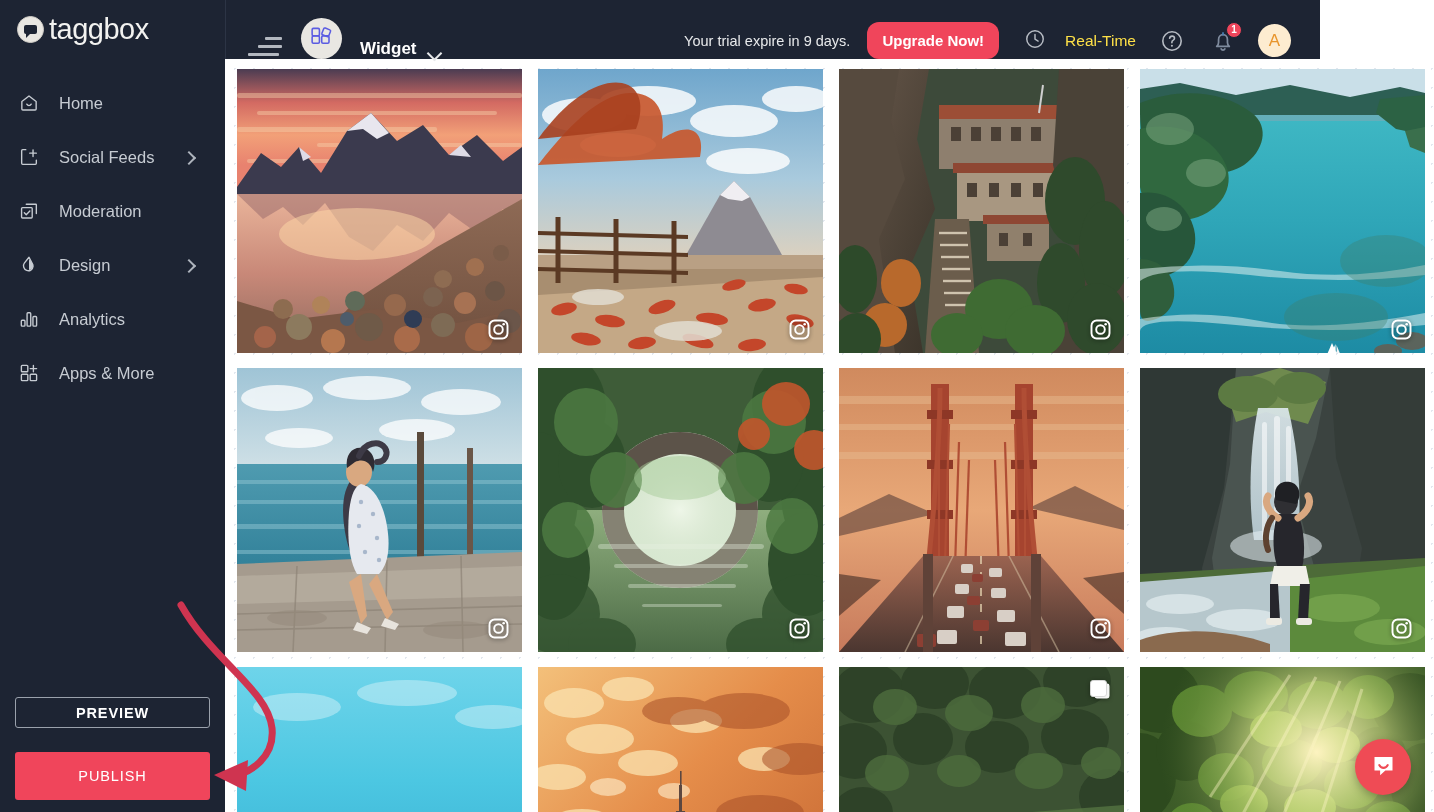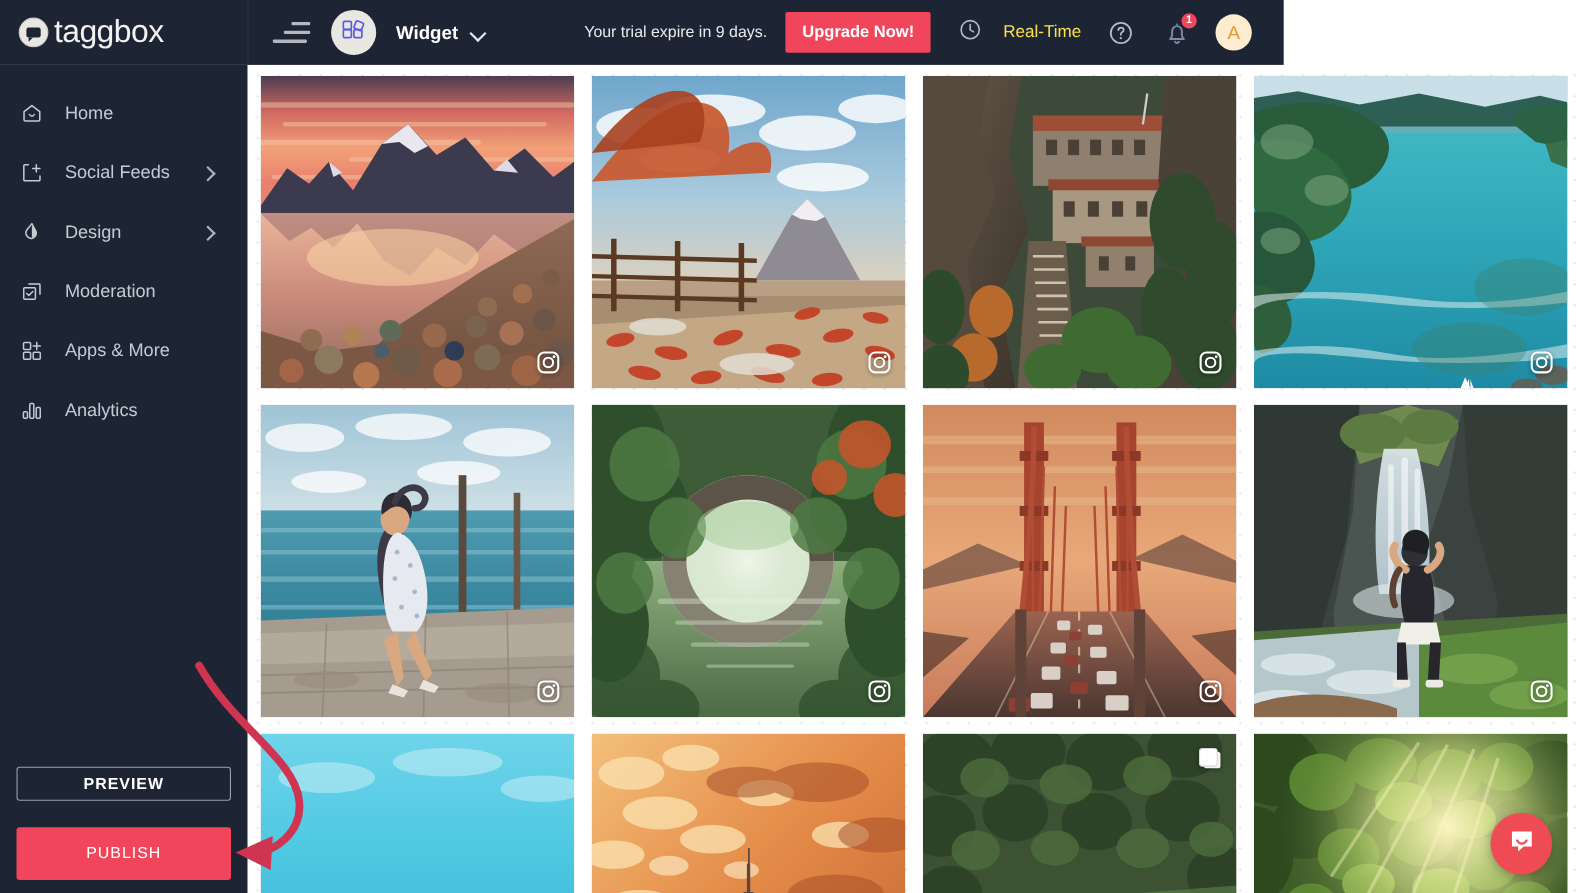--- a/index.html
+++ b/index.html
@@ -6,22 +6,22 @@
   html,body { width:1434px; height:812px; overflow:hidden; }
   body {
     font-family:"Liberation Sans", sans-serif;
     background:#ffffff;
     -webkit-font-smoothing:antialiased;
   }
   #app { position:relative; width:1434px; height:812px; overflow:hidden; }
 
   
   .topbar{
-    position:absolute; left:0; top:0; width:1167px; height:59px;
-    background:#1d2433; display:flex; align-items:center; z-index:30;
+    position:absolute; left:0; top:0; width:1320px; height:59px;
+    background:#1d2433; display:flex; align-items:flex-end; z-index:30;
   }
   .brand{
     width:225px; height:59px; display:flex; align-items:center;
     padding-left:17px; flex:0 0 225px;
   }
   .brand-logo-icon{
     width:27px;height:27px;border-radius:50%;background:#e9e7e2;
     display:flex;align-items:center;justify-content:center;flex:0 0 27px;
     border:1px solid #cfccc6;
   }
@@ -62,21 +62,21 @@
     border-right:2px solid #e6e8ea;border-bottom:2px solid #e6e8ea;
     transform:rotate(45deg);
   }
   .topbar-right{
     margin-left:auto;display:flex;align-items:center;padding-right:29px;gap:0;
   }
   .trial-text{
     color:#e8eaec;font-size:14.5px;margin-right:17px;white-space:nowrap;
   }
   .upgrade-btn{
-    background:#f0455b;color:#fff;border:none;border-radius:2px;
+    background:#f0455b;color:#fff;border:none;border-radius:12px;
     font-size:15px;font-weight:700;padding:10px 15px;cursor:pointer;
     font-family:"Liberation Sans", sans-serif;
   }
   .realtime{
     display:flex;align-items:center;margin-left:25px;cursor:pointer;
   }
   .realtime .lbl{color:#fde047;font-size:15.5px;margin-left:19px;}
   .help-icon{
     margin-left:24px;cursor:pointer;width:24px;height:24px;
   }
@@ -266,60 +266,60 @@
             <path d="M16.4 4.2v7.2M12.8 7.8h7.2" stroke="#c6cbd2" stroke-width="1.5" stroke-linecap="round"></path>
           </svg>
         </span>
         <span class="nav-label">Social Feeds</span>
         <span class="nav-arrow"></span>
       </div>
 
       <div class="nav-item">
         <span class="nav-icon">
           <svg width="22" height="22" viewBox="0 0 24 24" fill="none">
-            <path d="M12 3.6 6.9 10c-2 2.6-.6 6.6 2.6 7.9 3.1 1.3 6.6-.9 6.9-4.3.1-1.3-.3-2.6-1.1-3.6z" stroke="#c6cbd2" stroke-width="1.5" stroke-linejoin="round"></path>
-            <path d="M12 5.6v11.8c2.8 0 4.6-2.5 4.4-5-.1-1.2-.5-2.3-1.2-3.2z" fill="#c6cbd2"></path>
-          </svg>
-        </span>
-        <span class="nav-label">Design</span>
-        <span class="nav-arrow"></span>
+            <path d="M9 4.6h10.3c.4 0 .7.3.7.7v9.4" stroke="#c6cbd2" stroke-width="1.5" stroke-linecap="round"></path>
+            <rect x="3.9" y="8.3" width="11.6" height="11.3" rx="1" stroke="#c6cbd2" stroke-width="1.5"></rect>
+            <path d="M6.9 13.9l2.1 2.1 3.9-4" stroke="#c6cbd2" stroke-width="1.5" stroke-linecap="round" stroke-linejoin="round"></path>
+          </svg>
+        </span>
+        <span class="nav-label">Moderation</span>
       </div>
 
       <div class="nav-item">
         <span class="nav-icon">
           <svg width="22" height="22" viewBox="0 0 24 24" fill="none">
-            <path d="M9 4.6h10.3c.4 0 .7.3.7.7v9.4" stroke="#c6cbd2" stroke-width="1.5" stroke-linecap="round"></path>
-            <rect x="3.9" y="8.3" width="11.6" height="11.3" rx="1" stroke="#c6cbd2" stroke-width="1.5"></rect>
-            <path d="M6.9 13.9l2.1 2.1 3.9-4" stroke="#c6cbd2" stroke-width="1.5" stroke-linecap="round" stroke-linejoin="round"></path>
-          </svg>
-        </span>
-        <span class="nav-label">Moderation</span>
+            <path d="M12 3.6 6.9 10c-2 2.6-.6 6.6 2.6 7.9 3.1 1.3 6.6-.9 6.9-4.3.1-1.3-.3-2.6-1.1-3.6z" stroke="#c6cbd2" stroke-width="1.5" stroke-linejoin="round"></path>
+            <path d="M12 5.6v11.8c2.8 0 4.6-2.5 4.4-5-.1-1.2-.5-2.3-1.2-3.2z" fill="#c6cbd2"></path>
+          </svg>
+        </span>
+        <span class="nav-label">Design</span>
+        <span class="nav-arrow"></span>
+      </div>
+
+      <div class="nav-item">
+        <span class="nav-icon">
+          <svg width="22" height="22" viewBox="0 0 24 24" fill="none">
+            <rect x="3.6" y="13.4" width="4" height="6.4" rx="1" stroke="#c6cbd2" stroke-width="1.5"></rect>
+            <rect x="9.9" y="5.2" width="4" height="14.6" rx="1" stroke="#c6cbd2" stroke-width="1.5"></rect>
+            <rect x="16.3" y="9.3" width="4" height="10.5" rx="1" stroke="#c6cbd2" stroke-width="1.5"></rect>
+          </svg>
+        </span>
+        <span class="nav-label">Analytics</span>
       </div>
 
       <div class="nav-item">
         <span class="nav-icon">
           <svg width="22" height="22" viewBox="0 0 24 24" fill="none">
             <rect x="3.7" y="3.7" width="7" height="7" rx="1" stroke="#c6cbd2" stroke-width="1.5"></rect>
             <rect x="3.7" y="13.3" width="7" height="7" rx="1" stroke="#c6cbd2" stroke-width="1.5"></rect>
             <rect x="13.3" y="13.3" width="7" height="7" rx="1" stroke="#c6cbd2" stroke-width="1.5"></rect>
             <path d="M16.8 3.7v7M13.3 7.2h7" stroke="#c6cbd2" stroke-width="1.5" stroke-linecap="round"></path>
           </svg>
         </span>
         <span class="nav-label">Apps &amp; More</span>
-      </div>
-
-      <div class="nav-item">
-        <span class="nav-icon">
-          <svg width="22" height="22" viewBox="0 0 24 24" fill="none">
-            <rect x="3.6" y="13.4" width="4" height="6.4" rx="1" stroke="#c6cbd2" stroke-width="1.5"></rect>
-            <rect x="9.9" y="5.2" width="4" height="14.6" rx="1" stroke="#c6cbd2" stroke-width="1.5"></rect>
-            <rect x="16.3" y="9.3" width="4" height="10.5" rx="1" stroke="#c6cbd2" stroke-width="1.5"></rect>
-          </svg>
-        </span>
-        <span class="nav-label">Analytics</span>
       </div>
     </div>
 
     <div class="sidebar-actions">
       <button class="btn-preview">PREVIEW</button>
       <button class="btn-publish">PUBLISH</button>
     </div>
   </div>
 
   <div class="main">

